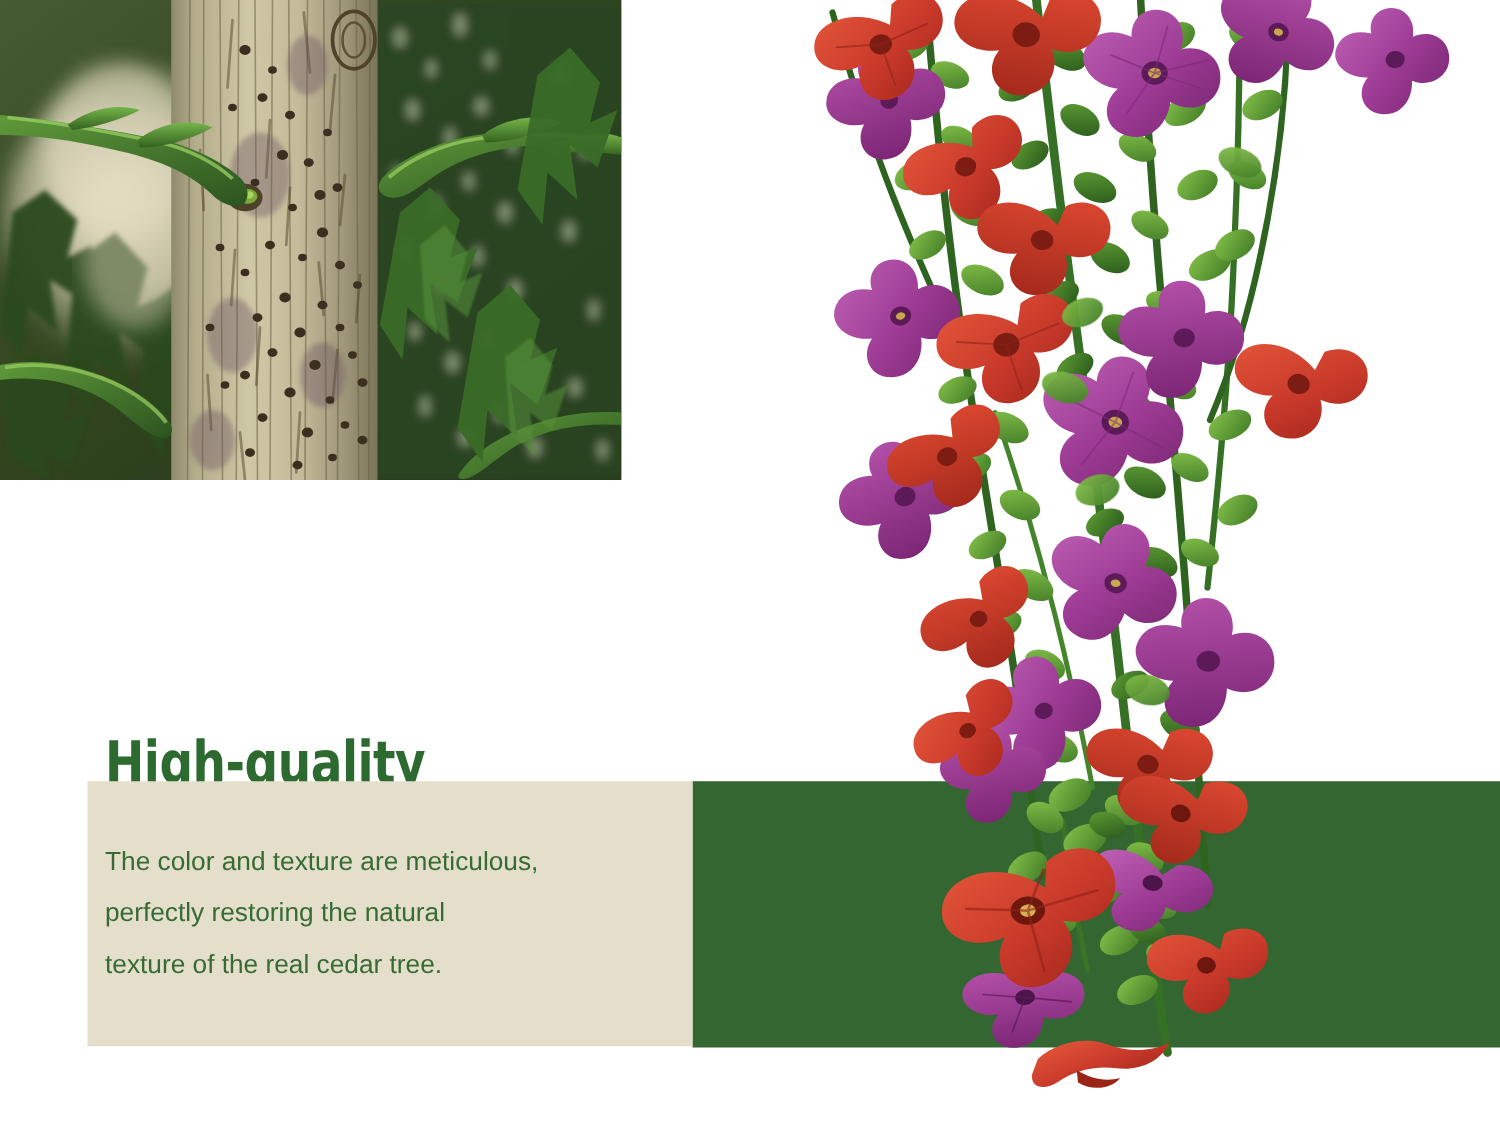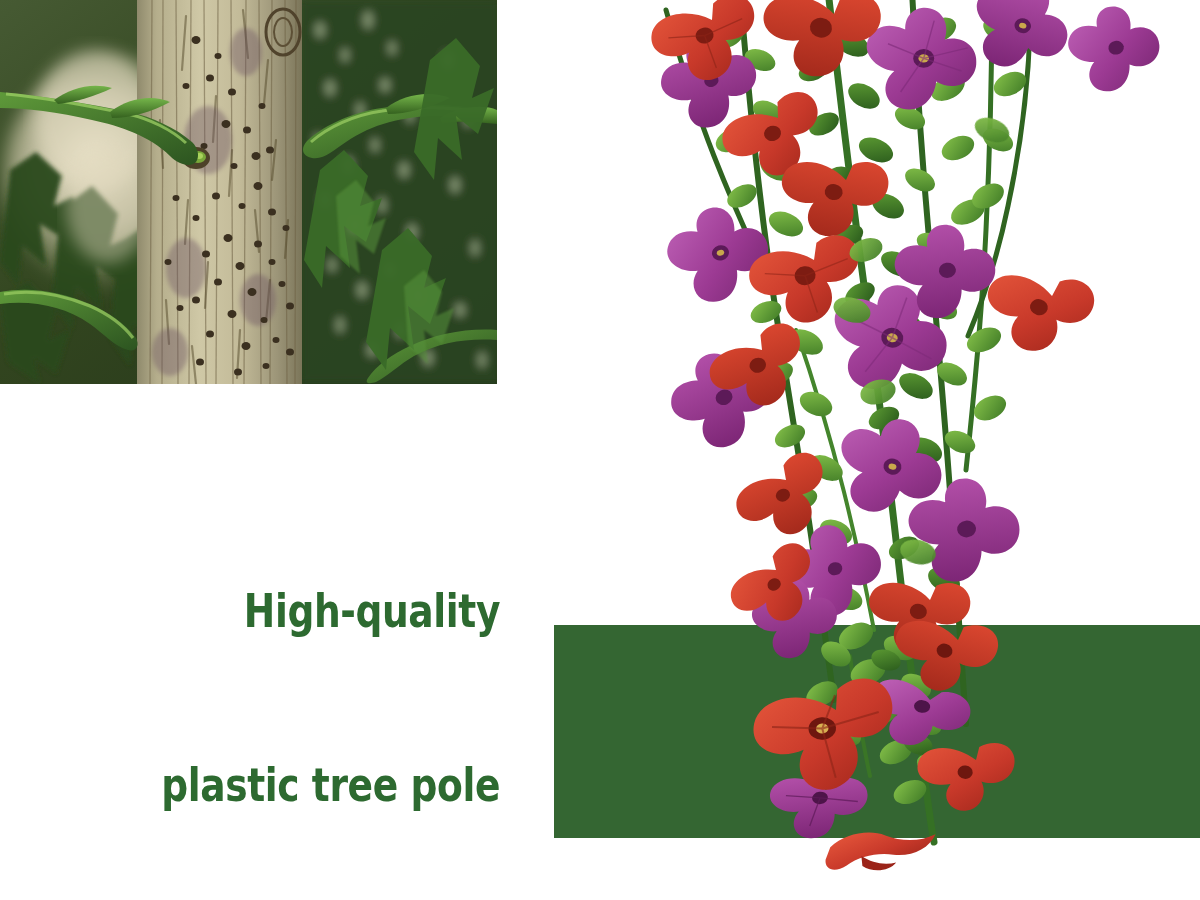--- a/index.html
+++ b/index.html
@@ -11,21 +11,20 @@
     background: #ffffff;
     font-family: "Liberation Sans", sans-serif;
     overflow: hidden;
   }
 
   #page {
     position: relative;
     width: 1200px;
     height: 900px;
     background: #ffffff;
-    text-align: right;
   }
 
   
   .photo-frame {
     position: absolute;
     left: 0;
     top: 0;
     width: 497px;
     height: 384px;
     overflow: hidden;
@@ -328,20 +327,25 @@
     </svg>
   </div>
 
   <div class="heading">
     <span class="hline">High-quality</span>
     <span class="hline">plastic tree pole</span>
   </div>
 
   <div class="green-band"></div>
 
+  <div class="desc-panel">
+    <div class="desc-text">The color and texture are meticulous,
+perfectly restoring the natural
+texture of the real cedar tree.</div>
+  </div>
 
   <div class="vine-layer">
     <svg viewBox="0 0 600 900">
       <defs>
         <linearGradient id="pp1" x1="0" y1="0" x2="1" y2="1">
           <stop offset="0%" stop-color="#c063b8"></stop>
           <stop offset="55%" stop-color="#9c3a93"></stop>
           <stop offset="100%" stop-color="#74246e"></stop>
         </linearGradient>
         <linearGradient id="pp2" x1="0" y1="0" x2="0" y2="1">

